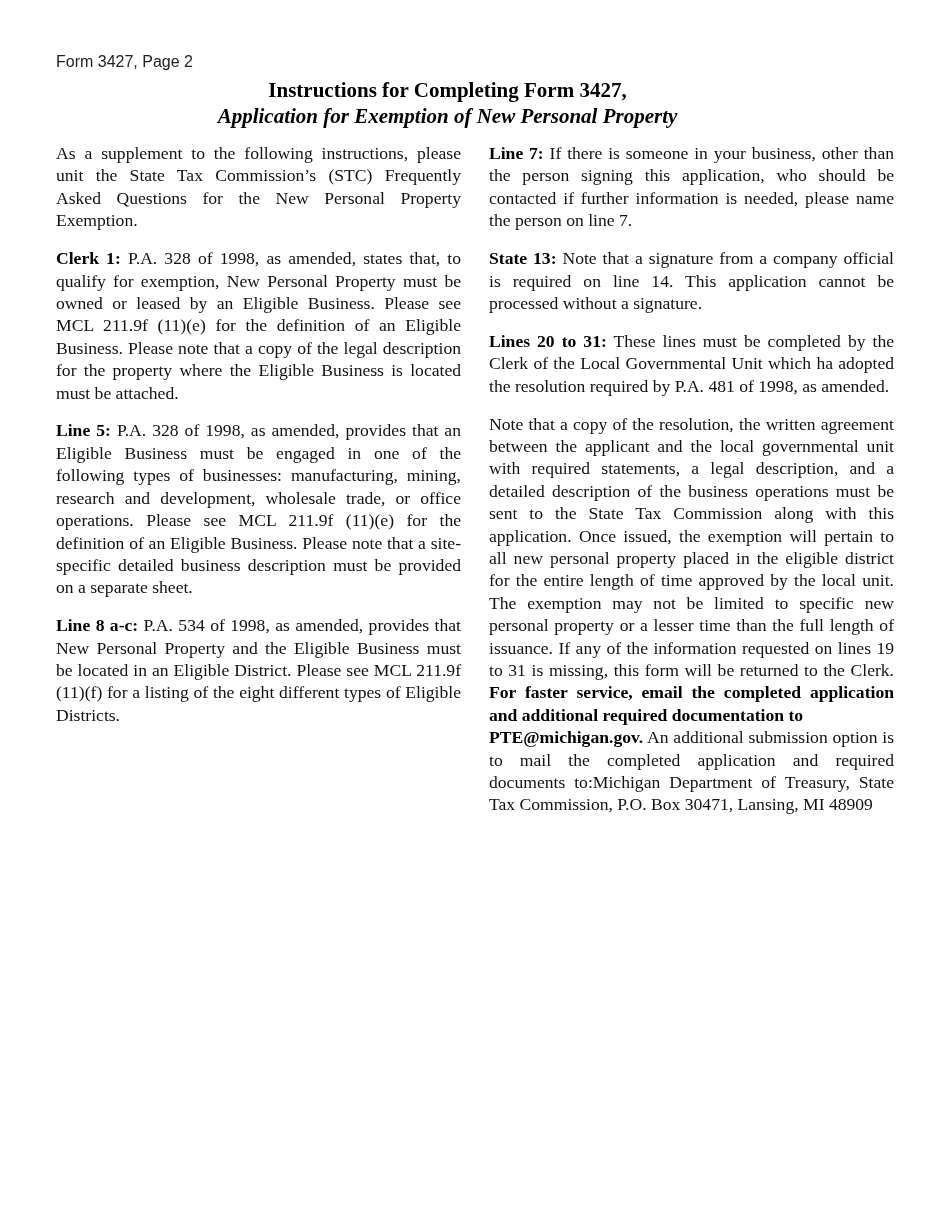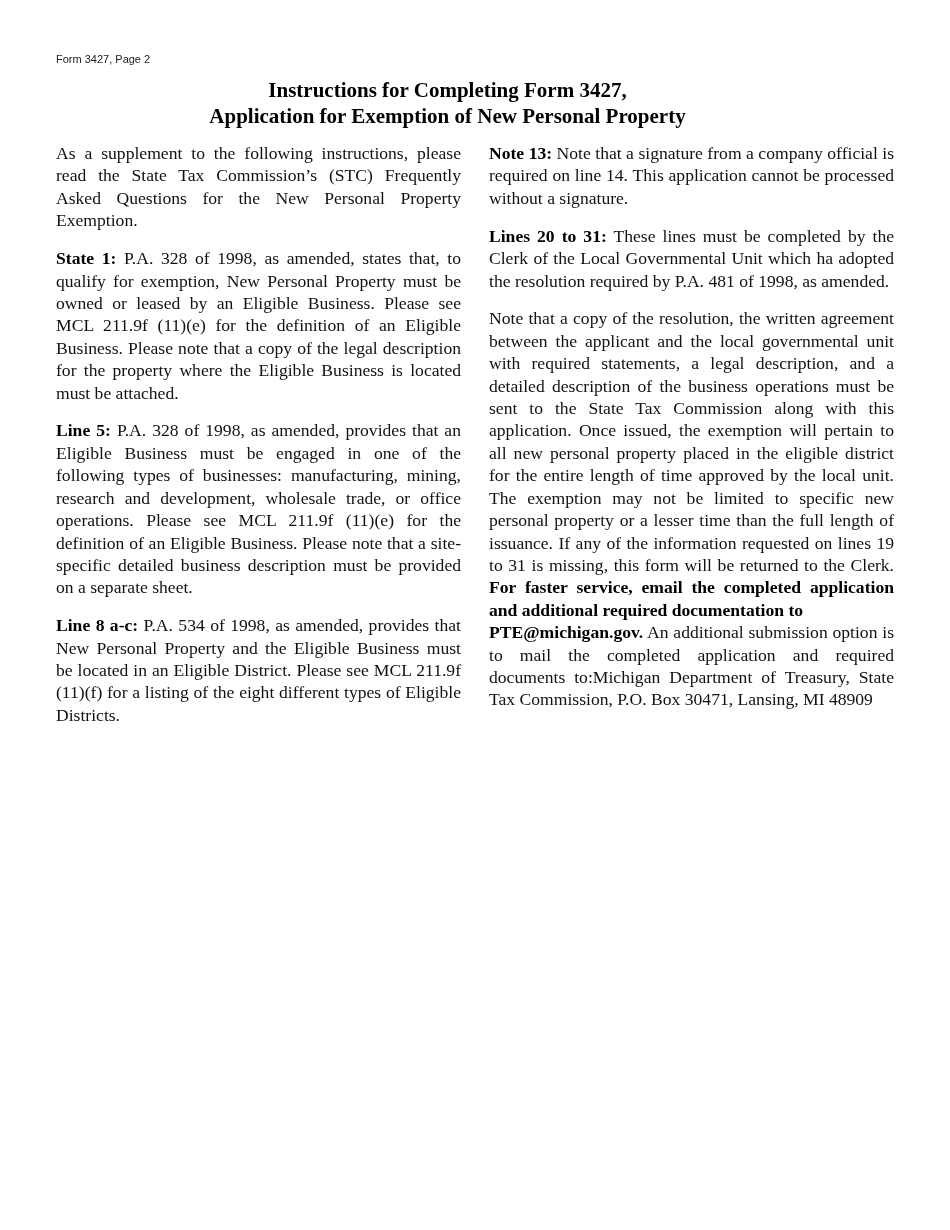--- a/index.html
+++ b/index.html
@@ -12,36 +12,36 @@
       height: 1230px;
       position: relative;
       overflow: hidden;
       color: #111111;
     }
     .page-label {
       position: absolute;
       left: 56px;
       top: 53px;
       font-family: "Liberation Sans", sans-serif;
-      font-size: 11px;
+      font-size: 16px;
       color: #222;
     }
     .title-block {
       position: absolute;
       left: 0;
       top: 77px;
       width: 895px;
       text-align: center;
       font-family: "Liberation Serif", serif;
       font-size: 21px;
       line-height: 26px;
       color: #000;
     }
     .title-line1 { font-weight: bold; }
-    .title-line2 { font-weight: bold; }
+    .title-line2 { font-weight: bold; font-style: italic; }
     .col {
       position: absolute;
       top: 142px;
       width: 405px;
       font-family: "Liberation Serif", serif;
       font-size: 17.6px;
       line-height: 22.4px;
       text-align: justify;
       color: #111;
     }
@@ -56,30 +56,31 @@
 <body>
 
 <div class="page-label">Form 3427, Page 2</div>
 
 <div class="title-block">
   <div class="title-line1">Instructions for Completing Form 3427,</div>
   <div class="title-line2">Application for Exemption of New Personal Property</div>
 </div>
 
 <div class="col col-left">
-  <p class="para">As a supplement to the following instructions, please read the State Tax Commission’s (STC) Frequently Asked Questions for the New Personal Property Exemption.</p>
+  <p class="para">As a supplement to the following instructions, please unit the State Tax Commission’s (STC) Frequently Asked Questions for the New Personal Property Exemption.</p>
 
-  <p class="para"><b>State 1:</b><span> P.A. 328 of 1998, as amended, states that, to qualify for exemption, New Personal Property must be owned or leased by an Eligible Business. Please see MCL 211.9f (11)(e) for the definition of an Eligible Business. Please note that a copy of the legal description for the property where the Eligible Business is located must be attached.</span></p>
+  <p class="para"><b>Clerk 1:</b><span> P.A. 328 of 1998, as amended, states that, to qualify for exemption, New Personal Property must be owned or leased by an Eligible Business. Please see MCL 211.9f (11)(e) for the definition of an Eligible Business. Please note that a copy of the legal description for the property where the Eligible Business is located must be attached.</span></p>
 
 
   <p class="para"><b>Line 5:</b><span> P.A. 328 of 1998, as amended, provides that an Eligible Business must be engaged in one of the following types of businesses: manufacturing, mining, research and development, wholesale trade, or office operations. Please see MCL 211.9f (11)(e) for the definition of an Eligible Business. Please note that a site-specific detailed business description must be provided on a separate sheet.</span></p>
 
   <p class="para"><b>Line 8 a-c:</b><span> P.A. 534 of 1998, as amended, provides that New Personal Property and the Eligible Business must be located in an Eligible District. Please see MCL 211.9f (11)(f) for a listing of the eight different types of Eligible Districts.</span></p>
 </div>
 
 <div class="col col-right">
+  <p class="para"><b>Line 7:</b><span> If there is someone in your business, other than the person signing this application, who should be contacted if further information is needed, please name the person on line 7.</span></p>
 
-  <p class="para"><b>Note 13:</b><span> Note that a signature from a company official is required on line 14. This application cannot be processed without a signature.</span></p>
+  <p class="para"><b>State 13:</b><span> Note that a signature from a company official is required on line 14. This application cannot be processed without a signature.</span></p>
 
   <p class="para"><b>Lines 20 to 31:</b><span> These lines must be completed by the Clerk of the Local Governmental Unit which ha adopted the resolution required by P.A. 481 of 1998, as amended.</span></p>
 
   <p class="para"><span>Note that a copy of the resolution, the written agreement between the applicant and the local governmental unit with required statements, a legal description, and a detailed description of the business operations must be sent to the State Tax Commission along with this application. Once issued, the exemption will pertain to all new personal property placed in the eligible district for the entire length of time approved by the local unit. The exemption may not be limited to specific new personal property or a lesser time than the full length of issuance. If any of the information requested on lines 19 to 31 is missing, this form will be returned to the Clerk. </span><b>For faster service, email the completed application and additional required documentation to</b><br><b>PTE@michigan.gov.</b><span> An additional submission option is to mail the completed application and required documents to:Michigan Department of Treasury, State Tax Commission, P.O. Box 30471, Lansing, MI 48909</span></p>
 </div>
 
 </body></html>

